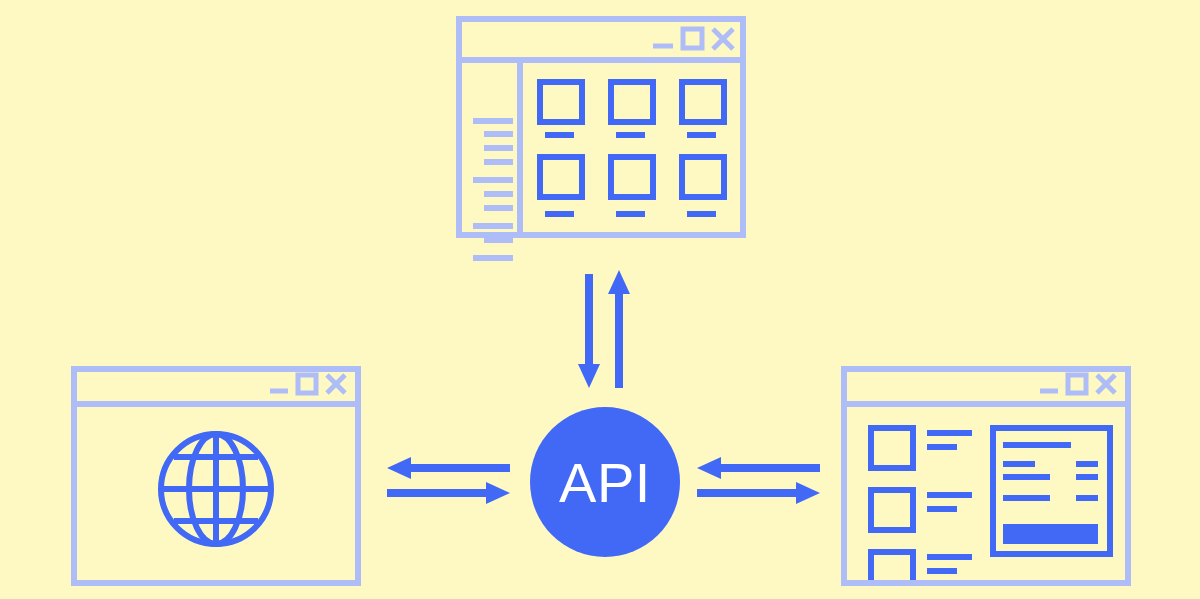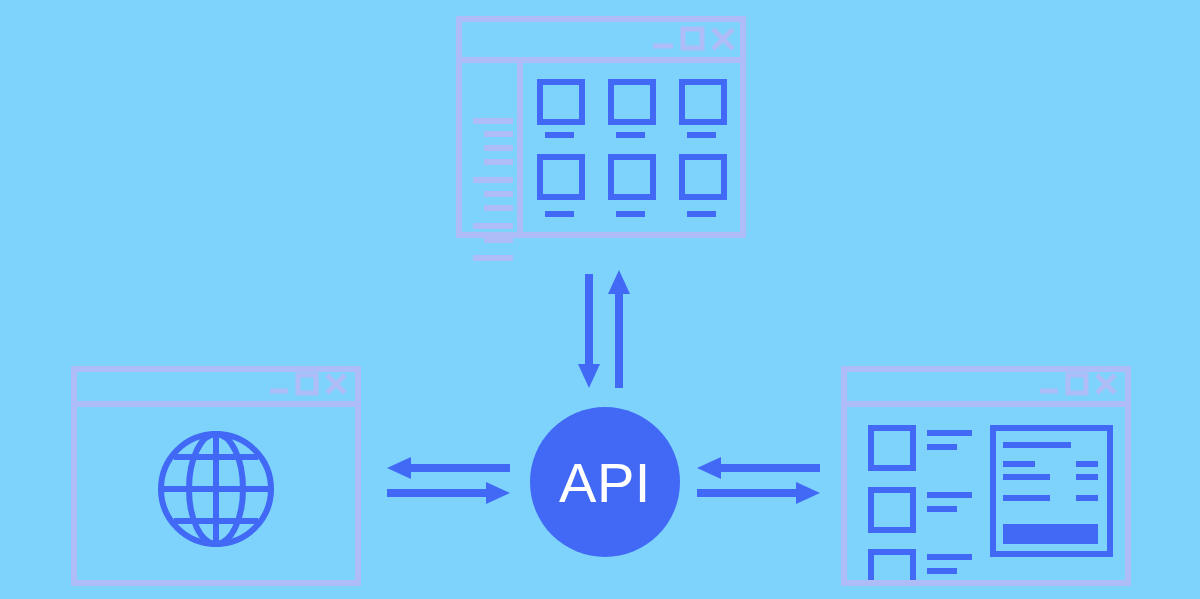--- a/index.html
+++ b/index.html
@@ -10,21 +10,21 @@
   body {
     width: 1200px;
     height: 599px;
     font-family: "Liberation Sans", sans-serif;
     overflow: hidden;
   }
   #stage {
     position: relative;
     width: 1200px;
     height: 599px;
-    background: #7dd3fc;
+    background: #fef9c3;
   }
   svg.diagram {
     display: block;
     width: 1200px;
     height: 599px;
   }
   .api-label {
     font-family: "Liberation Sans", sans-serif;
     font-size: 56px;
     font-weight: 400;

